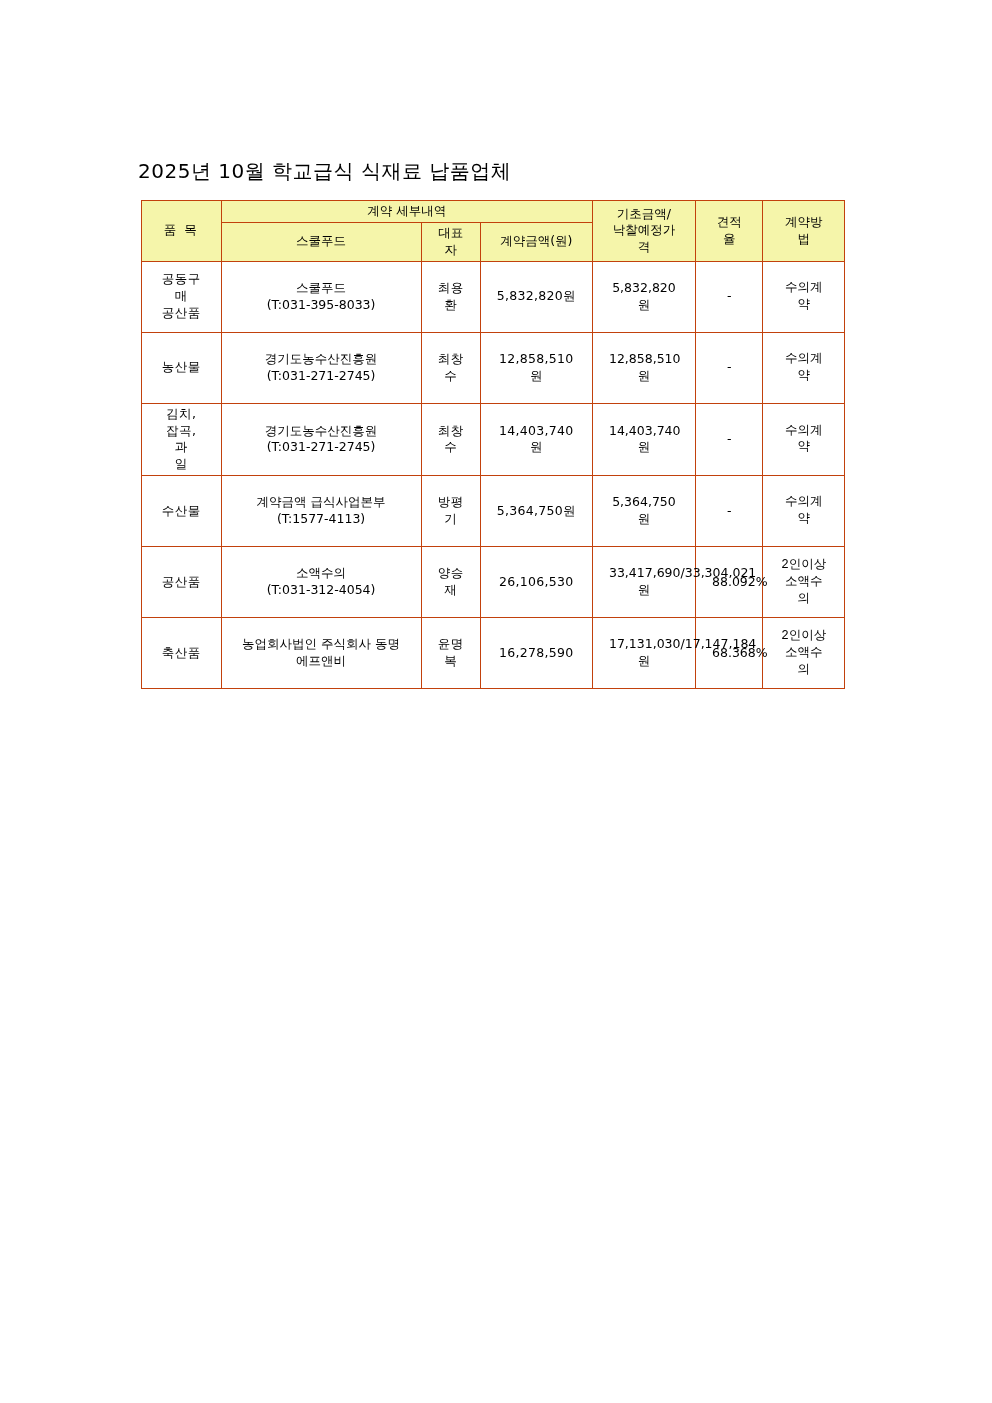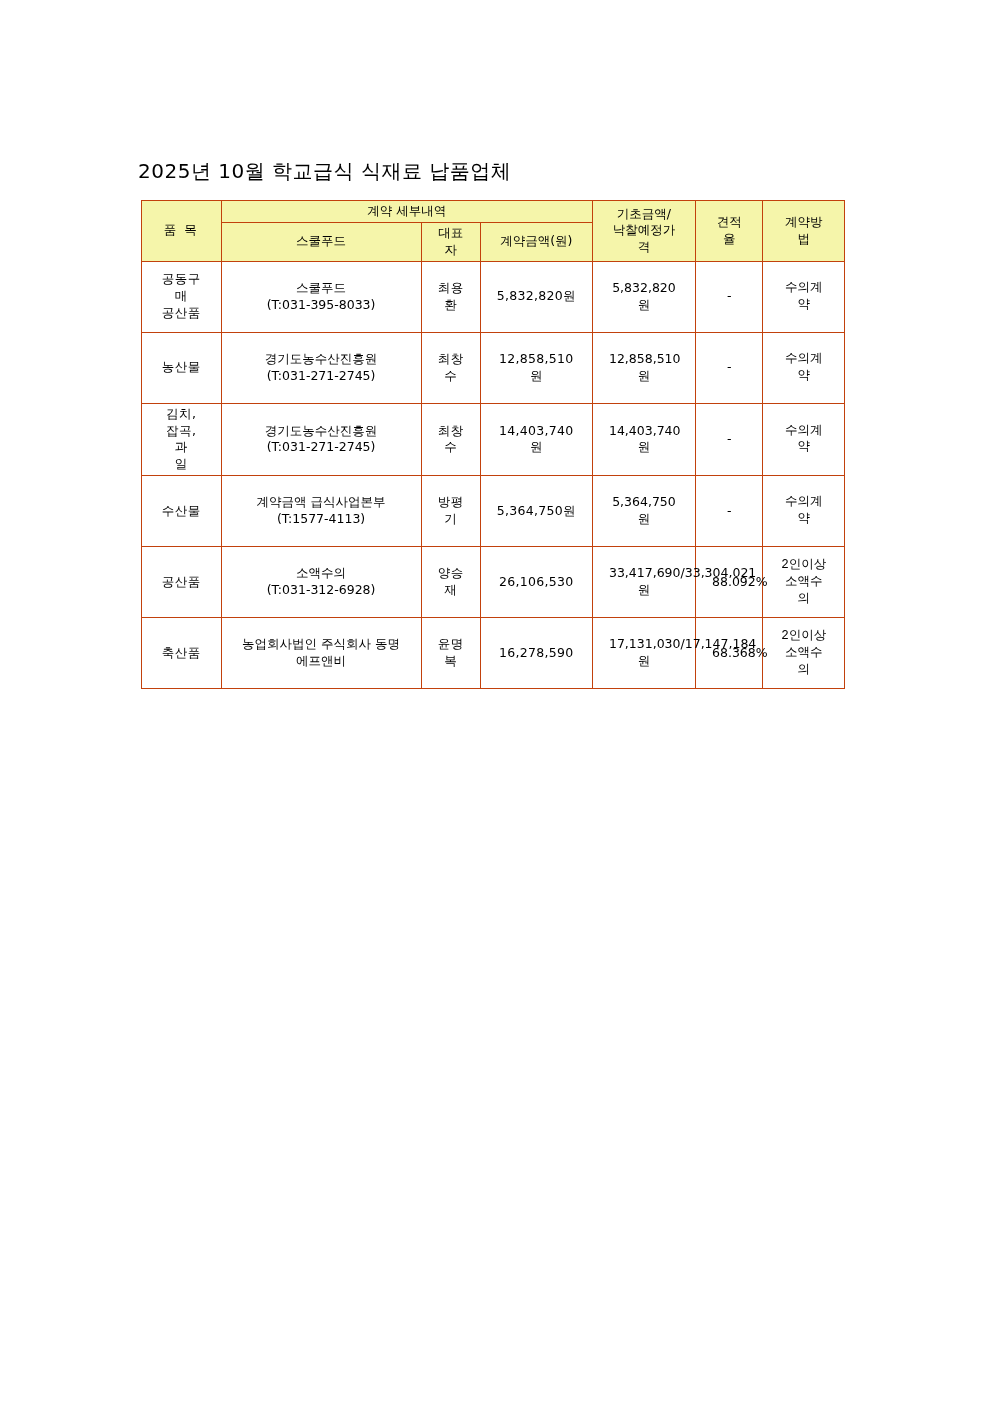--- a/index.html
+++ b/index.html
@@ -185,21 +185,21 @@
         <td class="amount">5,364,750원</td>
         <td class="base">5,364,750원</td>
         <td class="rate">-</td>
         <td class="method">수의계약</td>
       </tr>
 
       <tr class="body-row">
         <td class="cat">공산품</td>
         <td class="company">
           <span>소액수의</span>
-          <span class="phone">(T:031-312-6928)</span>
+          <span class="phone">(T:031-312-4054)</span>
         </td>
         <td class="rep">양승재</td>
         <td class="amount">26,106,530</td>
         <td class="base">33,417,690/33,304,021원</td>
         <td class="rate">88.092%</td>
         <td class="method">
           <div>2인이상</div>
           <div>소액수의</div>
         </td>
       </tr>

